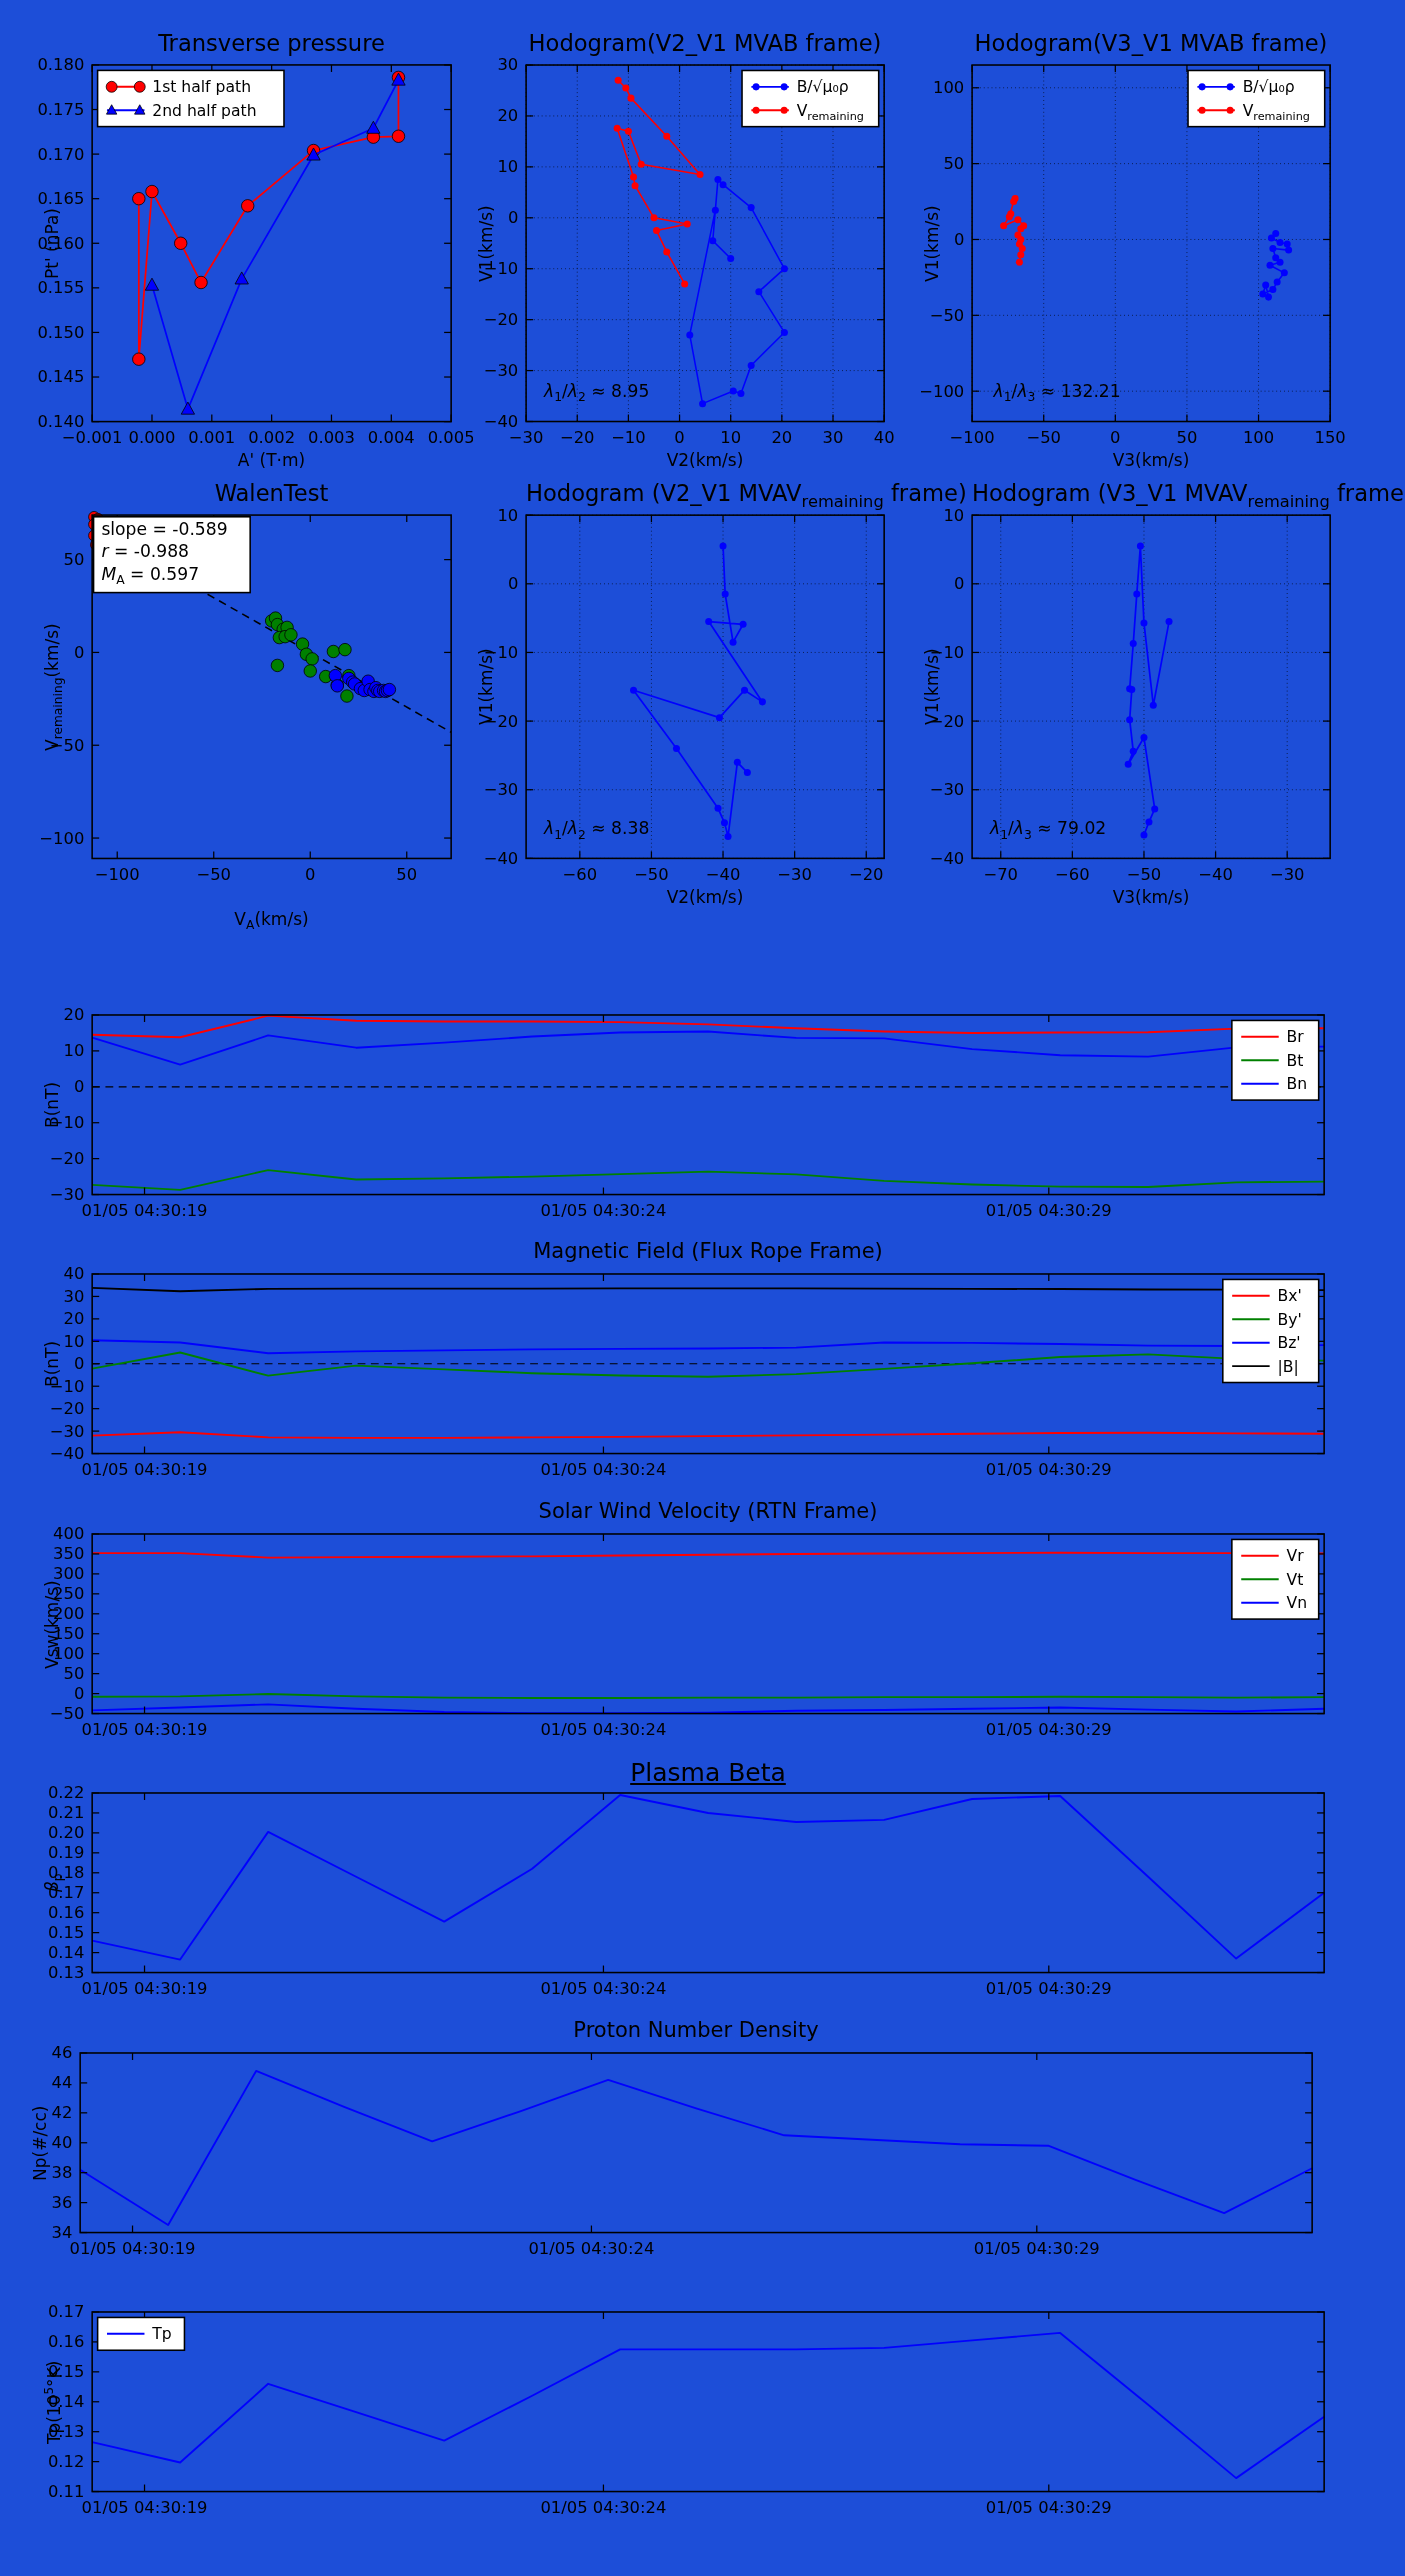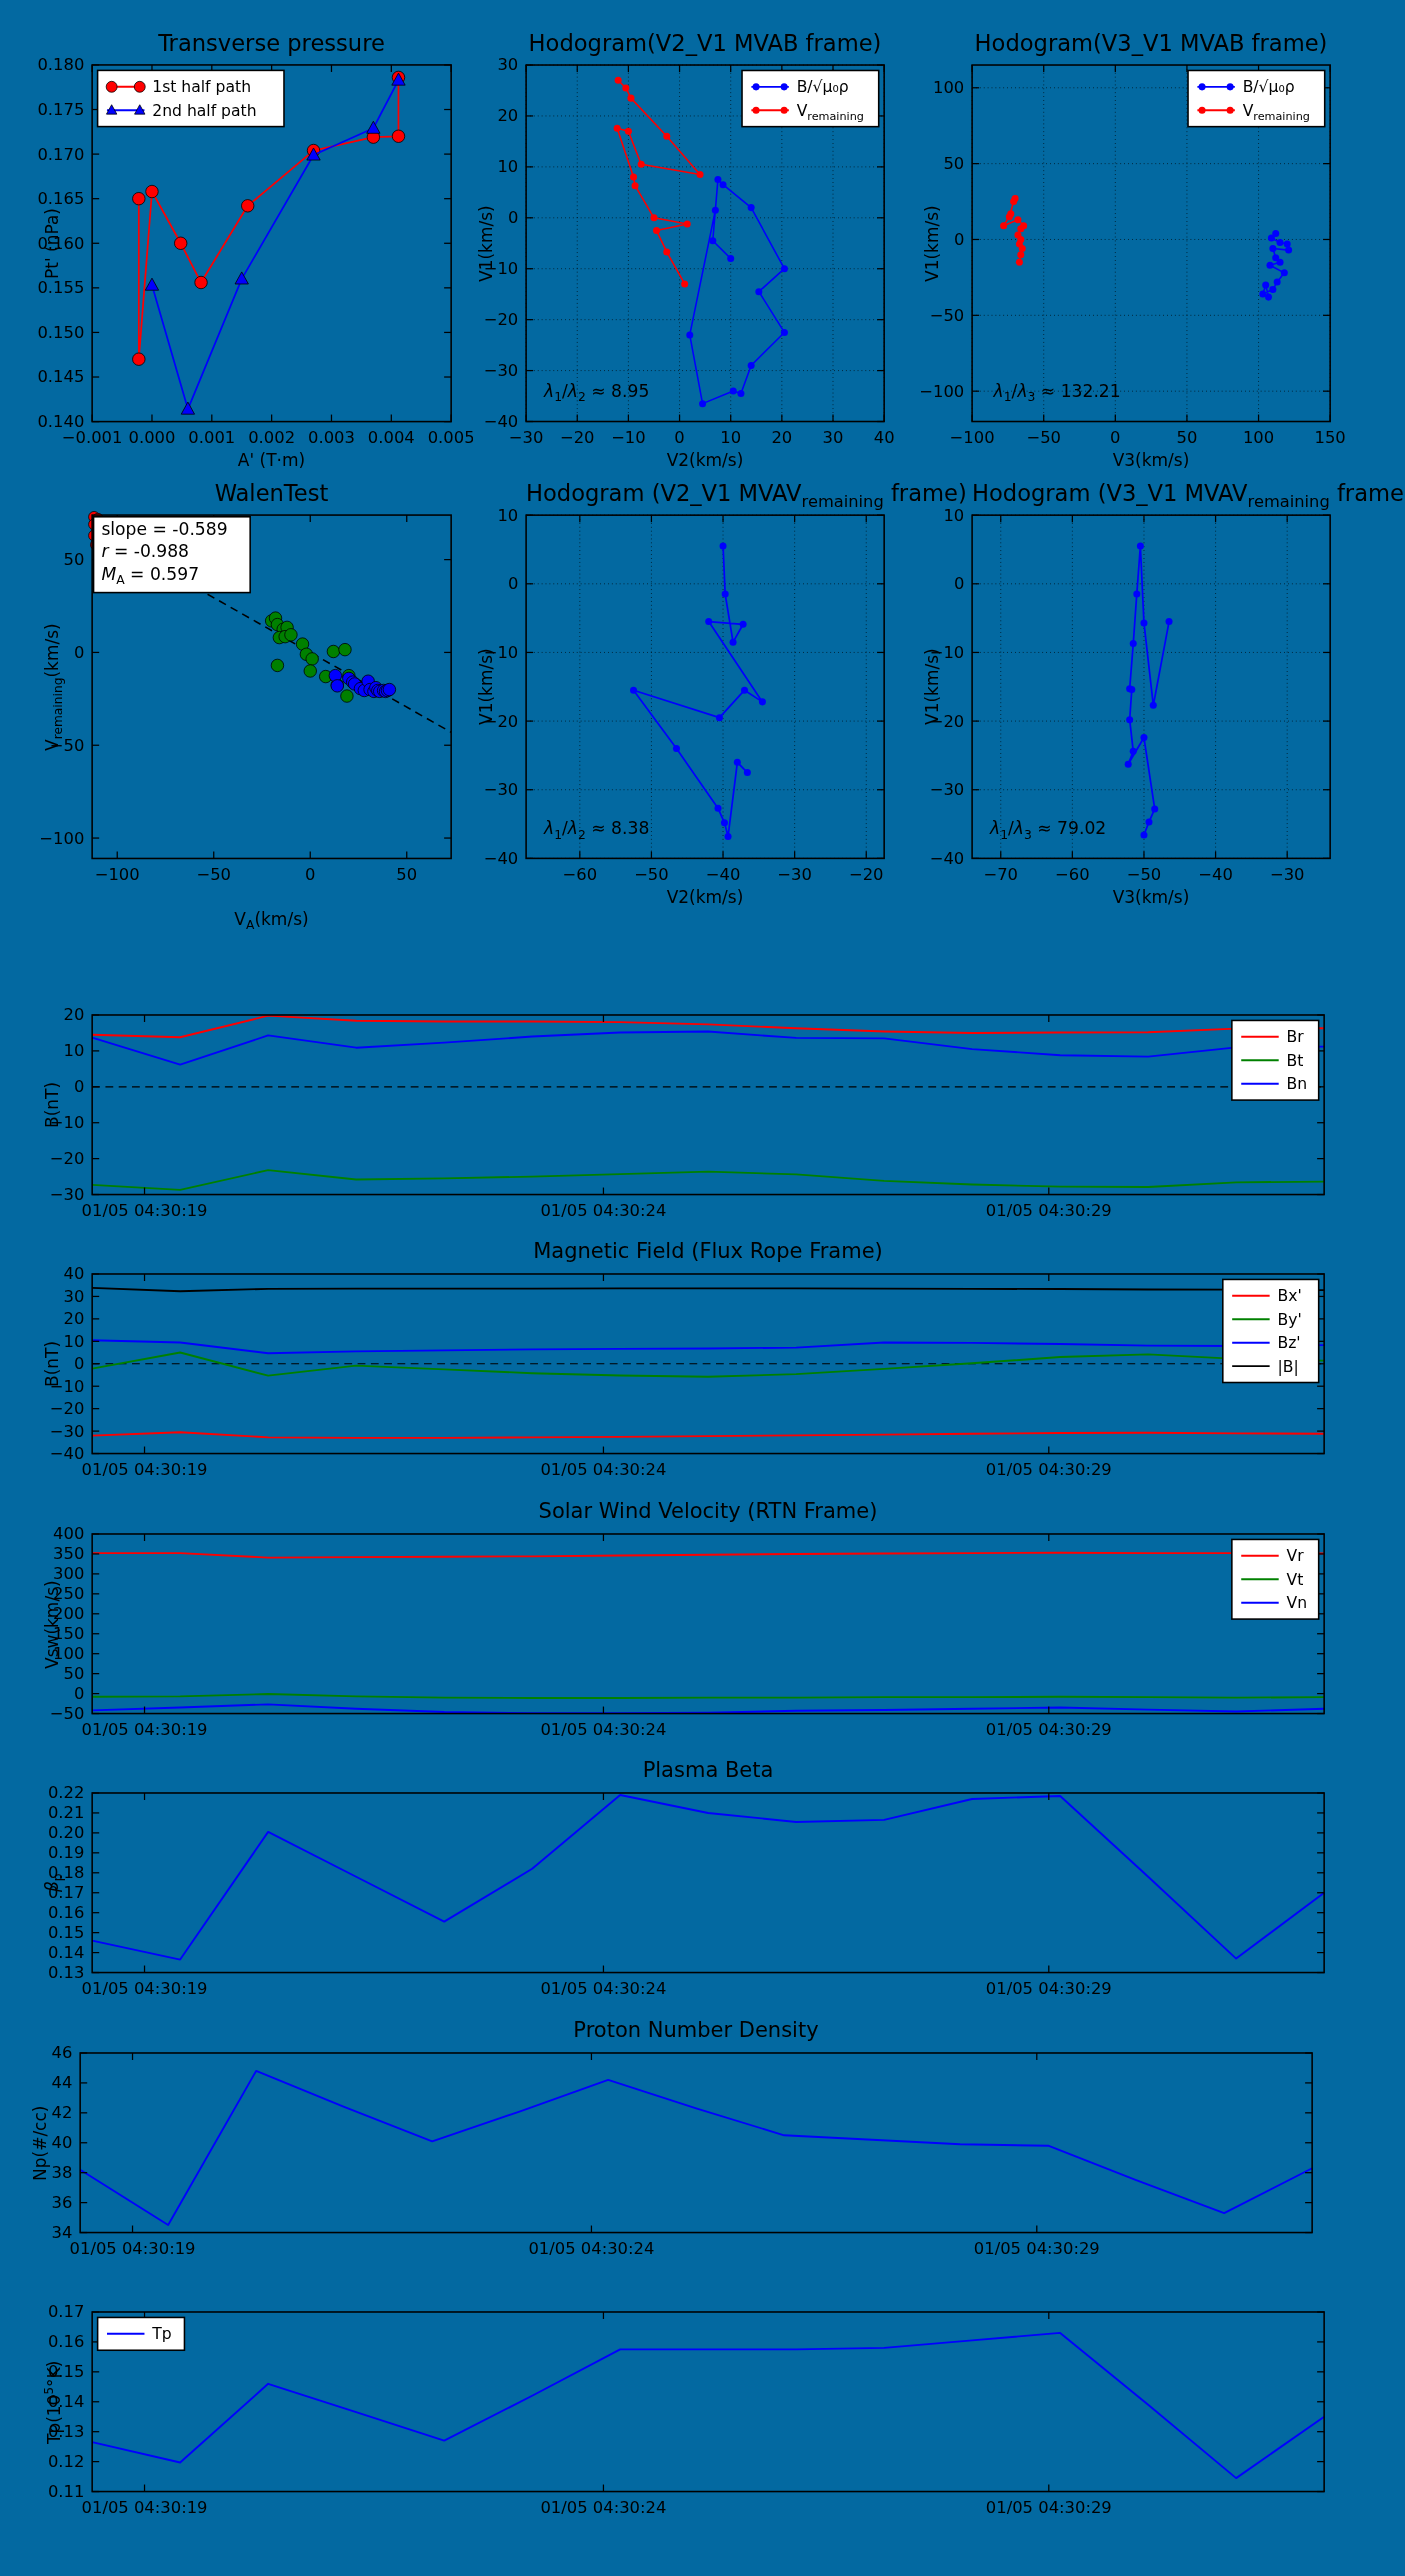--- a/index.html
+++ b/index.html
@@ -1,16 +1,16 @@
 <!DOCTYPE html>
 <html style="font-size:12.5px"><head>
 <meta charset="utf-8">
 <style>
   html,body{margin:0;padding:0;background:#ffffff;}
-  #figure{position:relative;width:1405px;height:2576px;background:#0369a1;
+  #figure{position:relative;width:1405px;height:2576px;background:#1d4ed8;
           font-family:"DejaVu Sans","Liberation Sans",sans-serif;color:#000;}
   .plot{position:absolute;}
   .ptitle{position:absolute;text-align:center;white-space:nowrap;color:#000;}
   .pxlabel{position:absolute;text-align:center;font-size:17px;white-space:nowrap;}
   .pylabel{position:absolute;transform-origin:0 0;transform:rotate(-90deg);
            font-size:17px;white-space:nowrap;}
   svg.pcanvas{position:absolute;left:0;top:0;}
   sub{font-size:72%;} sup{font-size:70%;}
 </style>
 </head>
@@ -675,21 +675,21 @@
         <rect x="1554.8" y="62" width="111.2" height="102" fill="#fff" stroke="#000" stroke-width="2"></rect>
         <line x1="1566.8" y1="83" x2="1614.8" y2="83" stroke="#ff0000" stroke-width="2.5"></line>
         <text x="1624.8" y="90" font-size="20" fill="#000"><tspan dy="0">Vr</tspan></text>
         <line x1="1566.8" y1="113" x2="1614.8" y2="113" stroke="#008000" stroke-width="2.5"></line>
         <text x="1624.8" y="120" font-size="20" fill="#000"><tspan dy="0">Vt</tspan></text>
         <line x1="1566.8" y1="143" x2="1614.8" y2="143" stroke="#0000ff" stroke-width="2.5"></line>
         <text x="1624.8" y="150" font-size="20" fill="#000"><tspan dy="0">Vn</tspan></text>
       </svg>
   </div>
   <div class="plot" style="left: 18px; top: 1750px; width: 1328px; height: 271px;">
-    <div class="ptitle" style="left: 74px; width: 1232px; top: 7.8px; font-size: 21px;">Plasma Beta</div>
+    <div class="ptitle" style="left: 74px; width: 1232px; top: 7.8px; font-size: 25px; text-decoration: underline;">Plasma Beta</div>
     <div class="pylabel" style="left: 24px; top: 142px;"><i>β</i><sub>p</sub></div>
     <svg class="pcanvas" width="1328" height="271" viewBox="0 0 1701 347">
         <path d="M95.0 244.1L207.7 268.4L320.4 104.8L433.1 162.3L545.9 219.8L658.6 152.1L771.3 57.6L884.0 80.6L996.7 92.1L1109.4 89.5L1222.1 62.7L1334.9 58.8L1447.6 162.3L1560.3 267.1L1673.0 182.8" fill="none" stroke="#0000ff" stroke-width="2.4" stroke-dasharray="none" stroke-linejoin="round"></path>
         <rect x="95" y="55" width="1578" height="230" fill="none" stroke="#000" stroke-width="2"></rect>
         <line x1="162.065" y1="285" x2="162.065" y2="276" stroke="#000" stroke-width="1.6"></line>
         <line x1="162.065" y1="55" x2="162.065" y2="64" stroke="#000" stroke-width="1.6"></line>
         <text x="162.065" y="313" text-anchor="middle" font-size="21" fill="#000">01/05 04:30:19</text>
         <line x1="749.87" y1="285" x2="749.87" y2="276" stroke="#000" stroke-width="1.6"></line>
         <line x1="749.87" y1="55" x2="749.87" y2="64" stroke="#000" stroke-width="1.6"></line>
         <text x="749.87" y="313" text-anchor="middle" font-size="21" fill="#000">01/05 04:30:24</text>

